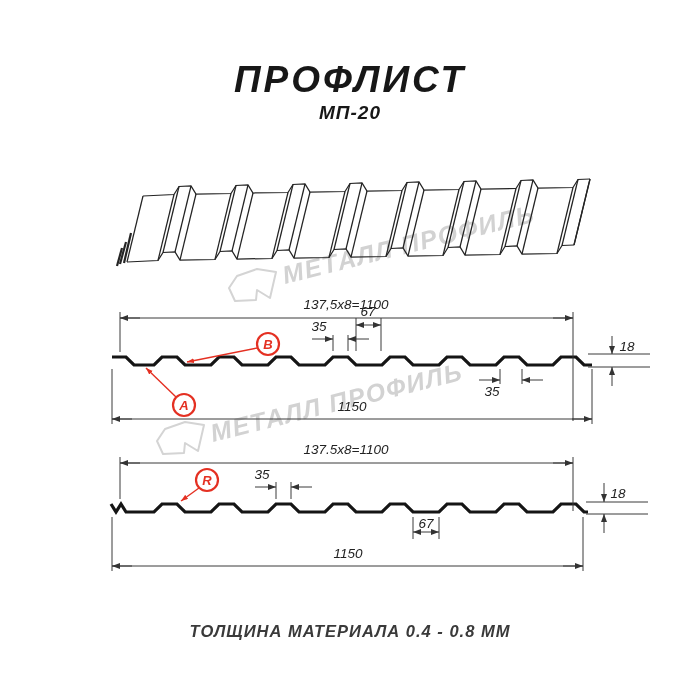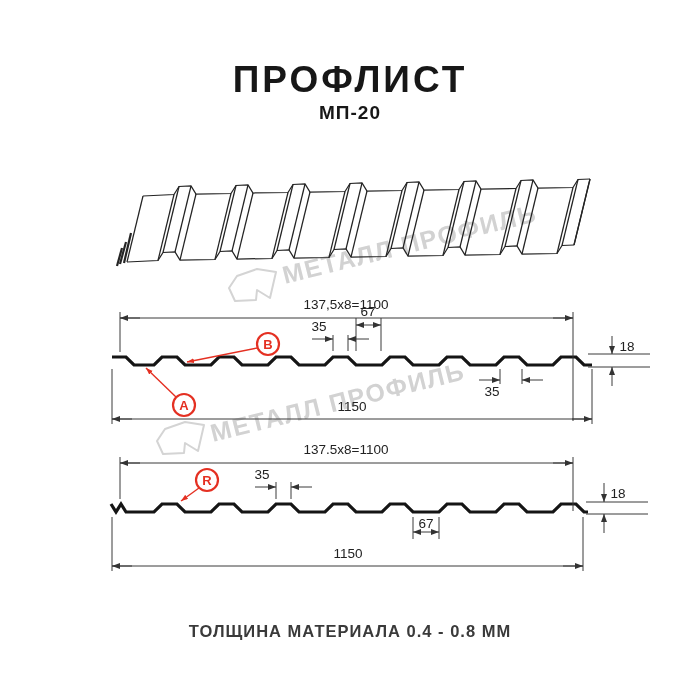--- a/index.html
+++ b/index.html
@@ -1,17 +1,17 @@
 <!DOCTYPE html>
 <html><head>
 <meta charset="utf-8">
 <style>
   html,body{margin:0;padding:0;background:#ffffff;}
   .page{width:700px;height:700px;position:relative;background:#fff;overflow:hidden;
-        font-family:"Liberation Sans", sans-serif;}
+        font-family:"Liberation Sans", sans-serif;font-style:italic;}
   svg{display:block;}
   .title{font-size:37px;font-weight:bold;letter-spacing:3px;fill:#171717;
          font-family:"Liberation Sans",sans-serif;}
   .subtitle{font-size:19px;font-weight:bold;letter-spacing:1px;fill:#171717;
          font-family:"Liberation Sans",sans-serif;}
   .dimtext{font-size:13.5px;fill:#222;font-family:"Liberation Sans",sans-serif;}
   .redtext{font-size:13px;font-weight:bold;fill:#e43022;font-family:"Liberation Sans",sans-serif;}
   .wm{font-size:25px;font-weight:bold;letter-spacing:1.5px;fill:#d2d2d2;
       font-family:"Liberation Sans",sans-serif;}
   .wmline{fill:none;stroke:#d4d4d4;stroke-width:2;stroke-linejoin:round;}

